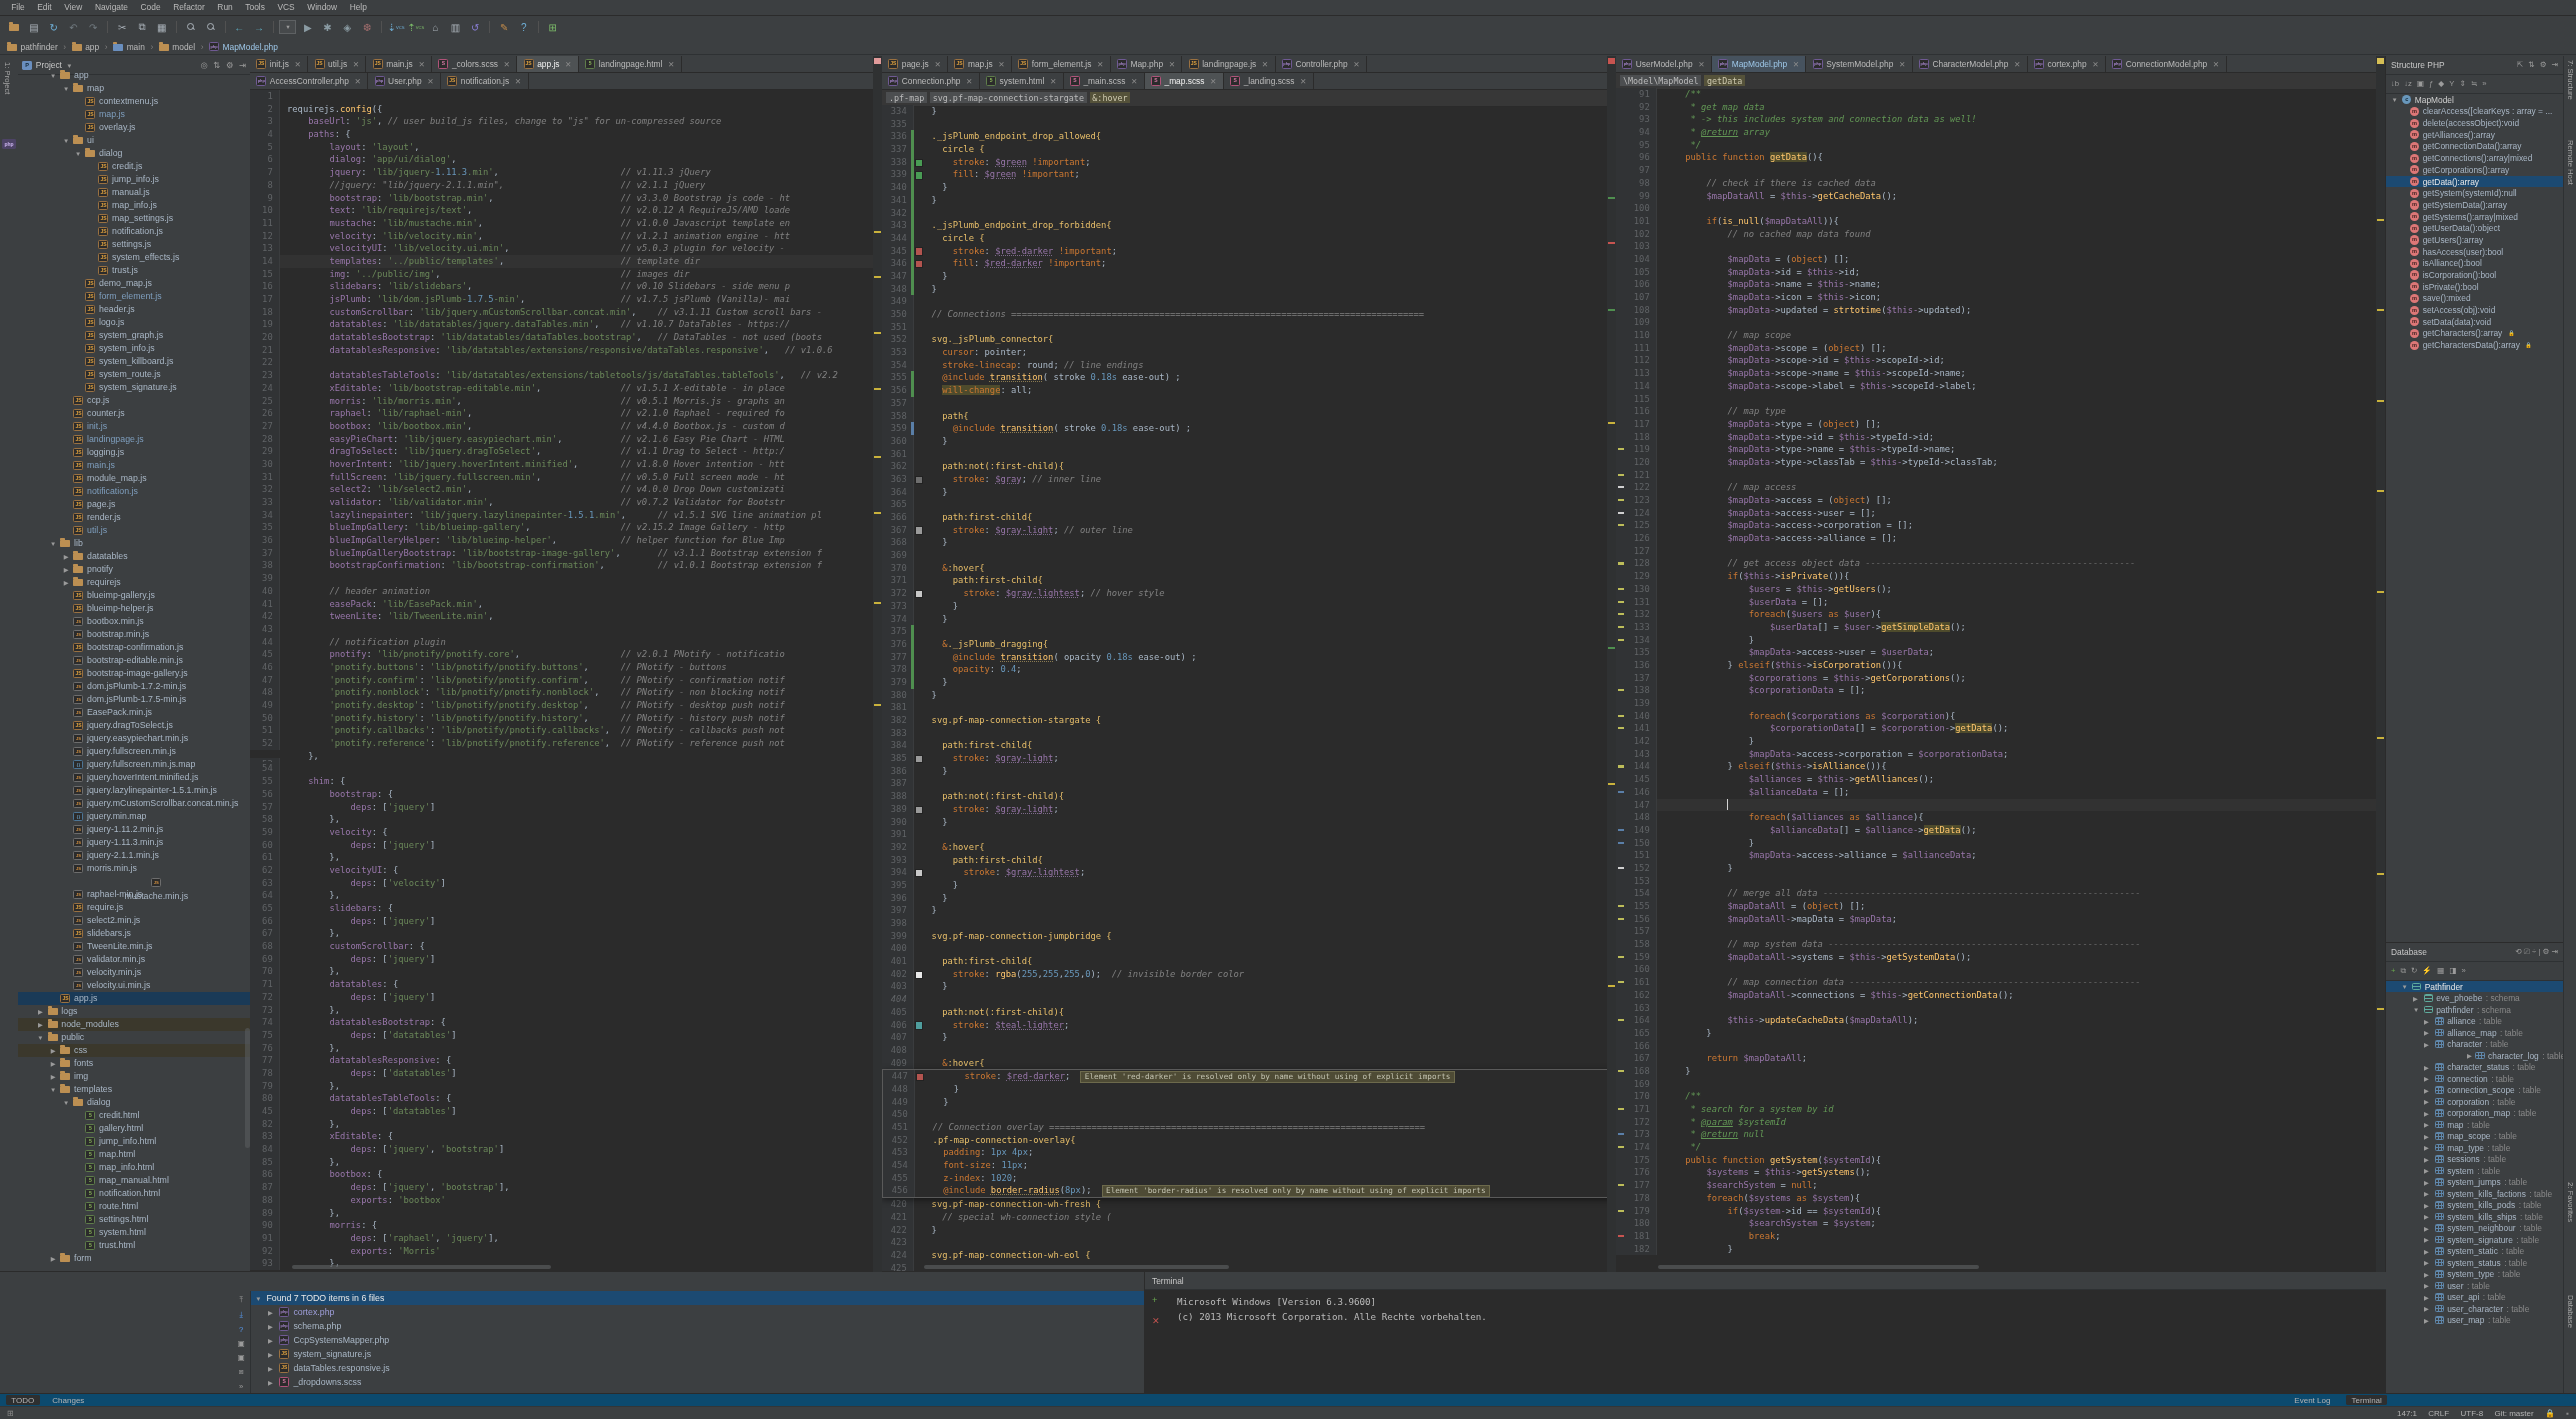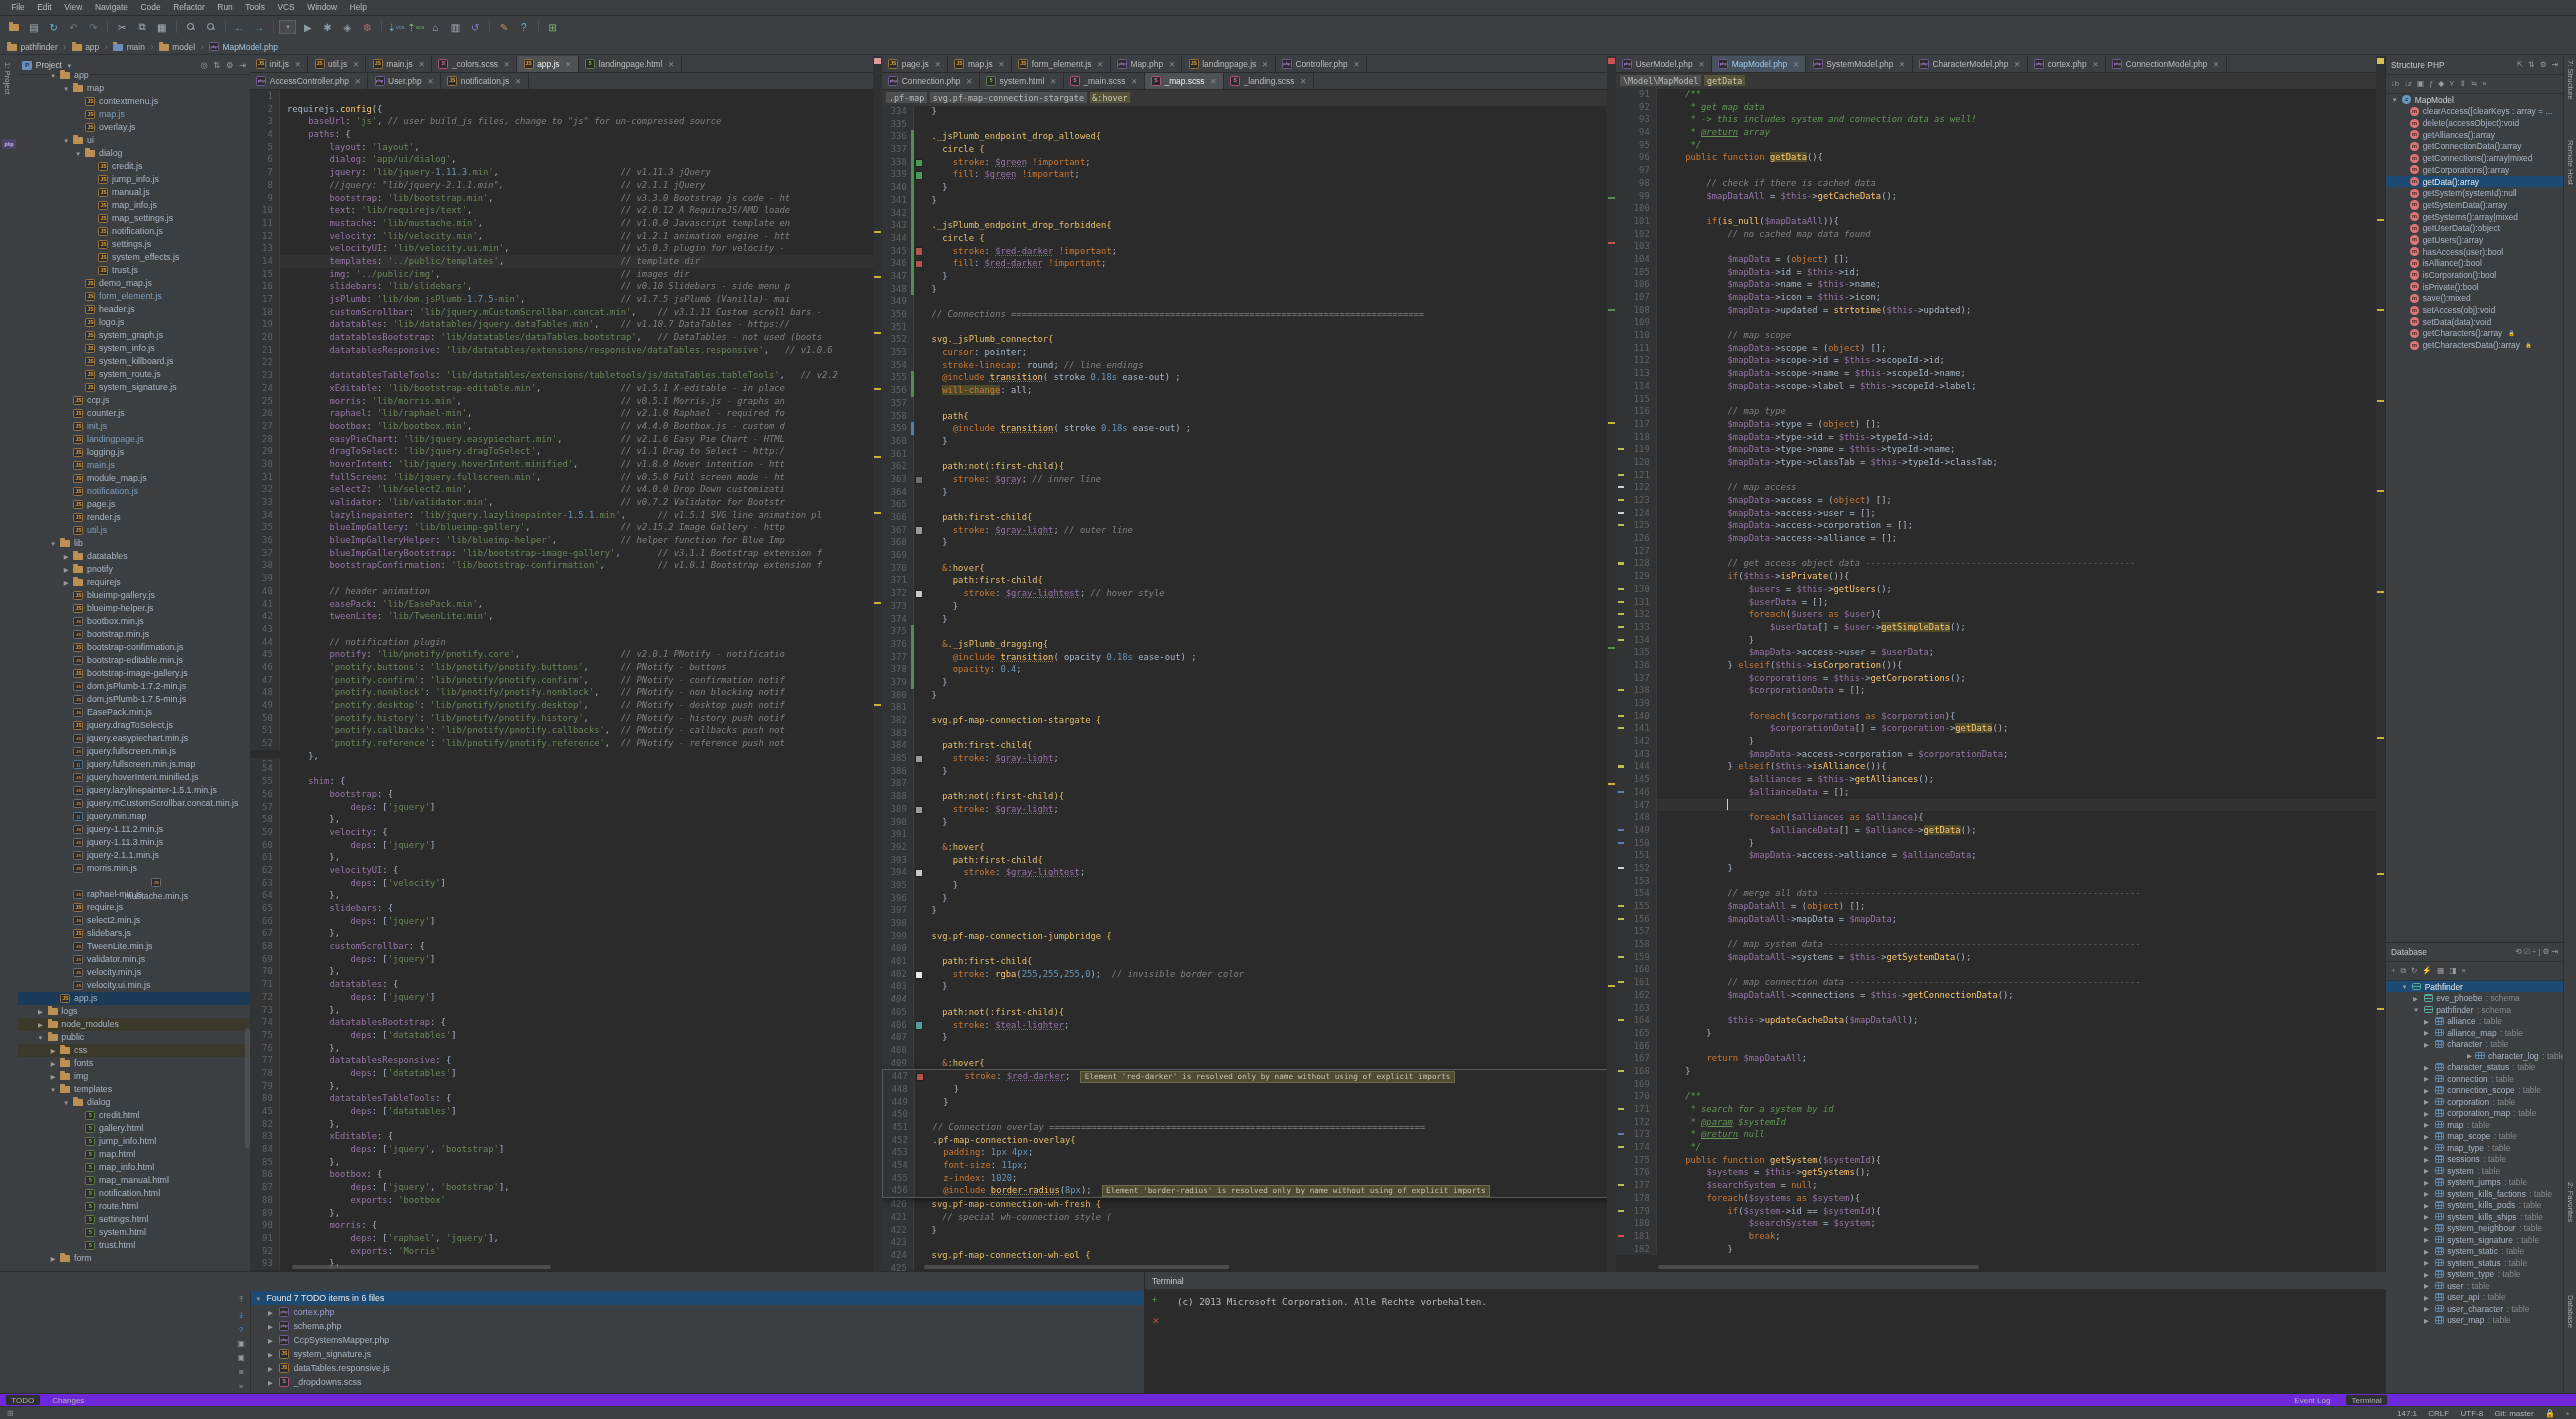--- a/index.html
+++ b/index.html
@@ -122,21 +122,21 @@
   .todo-row{height:14px;display:flex;align-items:center;gap:4.2px;padding-left:4.2px;color:#a9b7c6;font-size:8.8px;}
   .todo-row.selected{background:#1c4a72;color:#e8e8e8;}
   .todo-row .arrow{width:7px;font-size:6.3px;color:#9a9a9a;}
   #terminal{left:1144px;top:1271px;width:1241px;height:121px;background:#3c3f41;border-top:0.7px solid #2b2b2b;border-left:0.7px solid #2b2b2b;}
   .term-head{height:17px;display:flex;align-items:center;padding-left:7px;color:#c8c8c8;border-bottom:0.7px solid #2e3133;}
   .term-body{position:absolute;left:0;top:17.6px;right:0;bottom:0;background:#2b2b2b;
              font-family:"DejaVu Sans Mono",monospace;font-size:9.2px;line-height:15.5px;color:#bbbbbb;padding:4.2px 0 0 32px;box-sizing:border-box;}
   .term-side{position:absolute;left:7px;top:22.5px;display:flex;flex-direction:column;gap:10px;font-size:9.2px;}
   .curs{display:inline-block;width:5.6px;height:10.6px;background:#bbbbbb;vertical-align:-1.4px;margin-left:0.7px;}
   
-  #btnrow{left:0;top:1393px;width:100%;height:13.4px;background:#6d28d9;border-top:0.7px solid #2b2b2b;
+  #btnrow{left:0;top:1393px;width:100%;height:13.4px;background:#0c4a6e;border-top:0.7px solid #2b2b2b;
           display:flex;align-items:center;padding:0 5.6px;box-sizing:border-box;font-size:8px;color:#b4b4b4;}
   .twbtn{padding:0.7px 5.6px;display:flex;gap:3.5px;align-items:center;}
   .twbtn.pressed{background:#2d2f30;border-radius:1.4px;}
   #statusbar{left:0;top:1406px;width:100%;height:13.4px;background:#3c3f41;border-top:0.7px solid #333637;
              display:flex;align-items:center;padding:0 7px;box-sizing:border-box;font-size:8px;color:#b4b4b4;gap:10px;}
   .sb-right{margin-left:auto;display:flex;gap:11.3px;align-items:center;}
   .mag{width:8.4px;height:8.4px;position:relative;}
   .mag:before{content:"";position:absolute;left:0.7px;top:0.7px;width:5px;height:5px;border:1.1px solid #a9b1b8;border-radius:50%;}
   .mag:after{content:"";position:absolute;left:5.6px;top:5.6px;width:2.8px;height:1.1px;background:#a9b1b8;transform:rotate(45deg);}
   .runbox{width:18.3px;height:11.3px;border:0.7px solid #5e6163;background:#46494b;display:flex;align-items:center;justify-content:center;font-size:5.6px;color:#9b9b9b;}
@@ -1558,20 +1558,21 @@
           <span class="arrow">▶</span>
           <span class="fi fi-scss">S</span>
           <span>_dropdowns.scss</span>
         </div>
       </div>
   </div>
 
   <div id="terminal" class="abs">
     <div class="term-head">Terminal</div>
     <div class="term-body" id="term-body">
+        <div>Microsoft Windows [Version 6.3.9600]</div>
         <div>(c) 2013 Microsoft Corporation. Alle Rechte vorbehalten.</div>
         <div></div>
       </div>
     <div class="term-side" id="term-side">
         <span style="color: rgb(106, 168, 79);">+</span>
         <span style="color: rgb(199, 84, 80);">✕</span>
       </div>
   </div>
 
   <div id="btnrow" class="abs">

